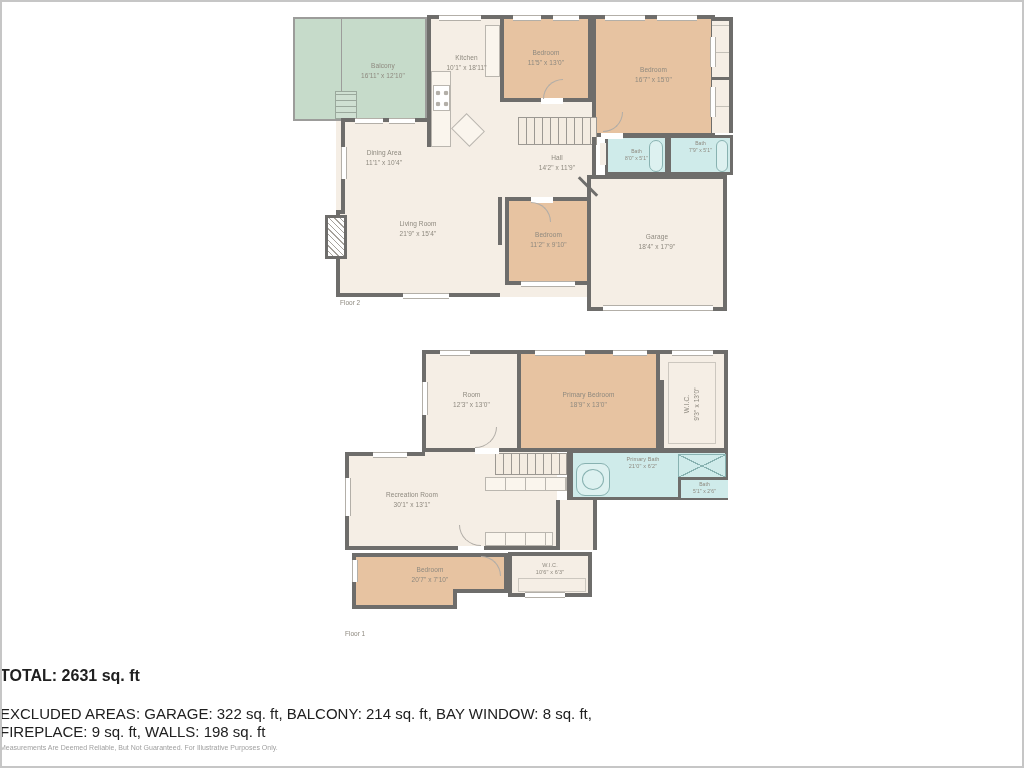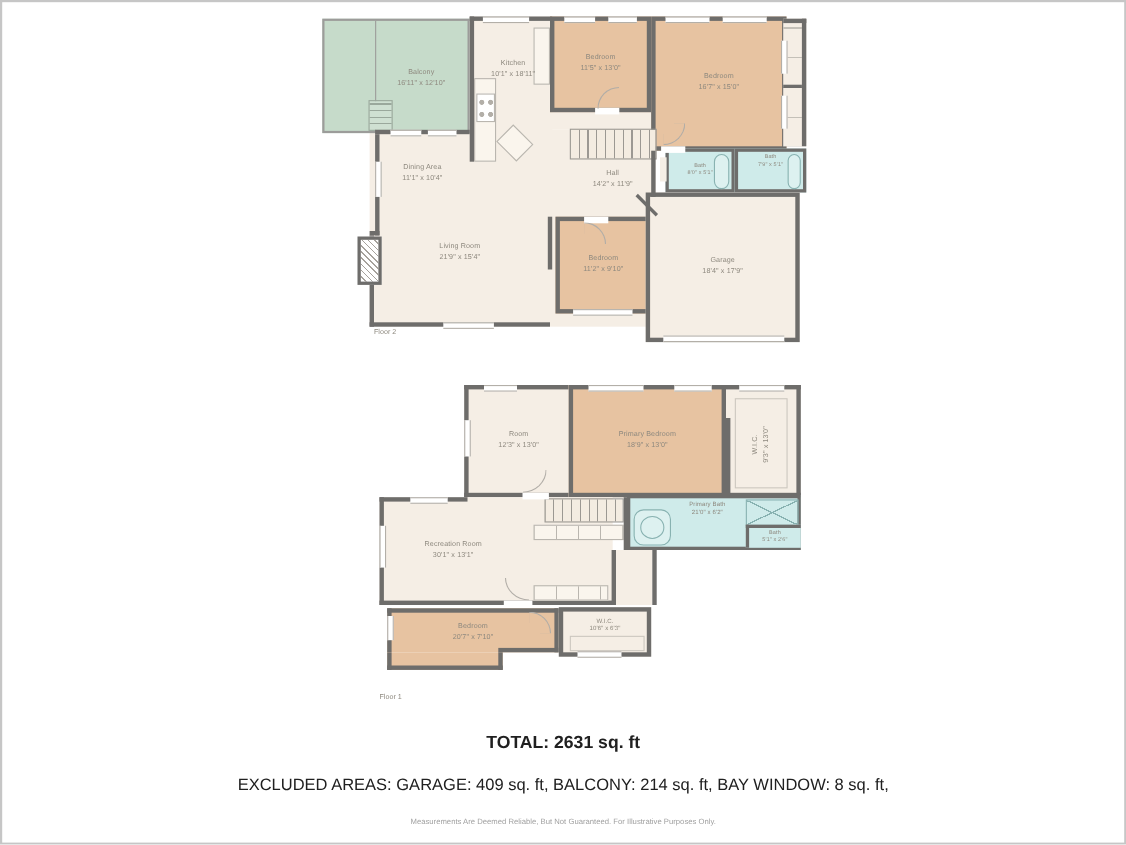--- a/index.html
+++ b/index.html
@@ -36,21 +36,21 @@
   .xbox{position:absolute;border:1px solid #88b2b1;background-image:
     linear-gradient(to top right,transparent calc(50% - .6px),#88b2b1 calc(50% - .6px) calc(50% + .6px),transparent calc(50% + .6px)),
     linear-gradient(to bottom right,transparent calc(50% - .6px),#88b2b1 calc(50% - .6px) calc(50% + .6px),transparent calc(50% + .6px))}
   .shelf{position:absolute;border:1px solid #ccc7bf}
   .stove{position:absolute;border:1px solid #bab6af;background:#fff;background-image:
     radial-gradient(circle at 4px 7px,#b3afa8 0 2px,transparent 2.6px),
     radial-gradient(circle at 12px 7px,#b3afa8 0 2px,transparent 2.6px),
     radial-gradient(circle at 4px 18px,#b3afa8 0 2px,transparent 2.6px),
     radial-gradient(circle at 12px 18px,#b3afa8 0 2px,transparent 2.6px)}
   .floor-tag{position:absolute;font-size:6.5px;color:#8e897f}
-  .sum{position:absolute;left:0;width:100%;text-align:center;color:#202020;font-size:15px}
+  .sum{position:absolute;left:0;width:100%;color:#202020;font-size:15px}
   .sum.b{font-weight:bold;font-size:16px}
   .sum.disc{font-size:7px;color:#a0a0a0}
 </style>
 </head>
 <body>
 
 <div id="page">
   <div class="frame"></div>
 
   <div id="f2" class="plan" style="left:291px;top:15px;width:442px;height:300px">
@@ -260,15 +260,16 @@
     <div class="win-v" style="left:7px;top:212px;height:22px"></div>
     <div class="win-h" style="left:180px;top:244px;width:40px"></div>
     <div class="arc tr" style="left:136px;top:208px;width:20px;height:20px"></div>
     <div class="win-h" style="left:130px;top:100px;width:24px;border:none"></div>
     <div class="arc br" style="left:130px;top:79px;width:22px;height:21px"></div>
 
     <div class="floor-tag" style="left:0;top:282px">Floor 1</div>
   </div>
 
   <div class="sum b" style="top:667px">TOTAL: 2631 sq. ft</div>
-  <div class="sum" style="top:705px">EXCLUDED AREAS: GARAGE: 409 sq. ft, BALCONY: 214 sq. ft, BAY WINDOW: 8 sq. ft,</div>
+  <div class="sum" style="top:705px">EXCLUDED AREAS: GARAGE: 322 sq. ft, BALCONY: 214 sq. ft, BAY WINDOW: 8 sq. ft,</div>
+  <div class="sum" style="top:723px">FIREPLACE: 9 sq. ft, WALLS: 198 sq. ft</div>
   <div class="sum disc" style="top:744px">Measurements Are Deemed Reliable, But Not Guaranteed. For Illustrative Purposes Only.</div>
 </div>
 
 </body></html>

